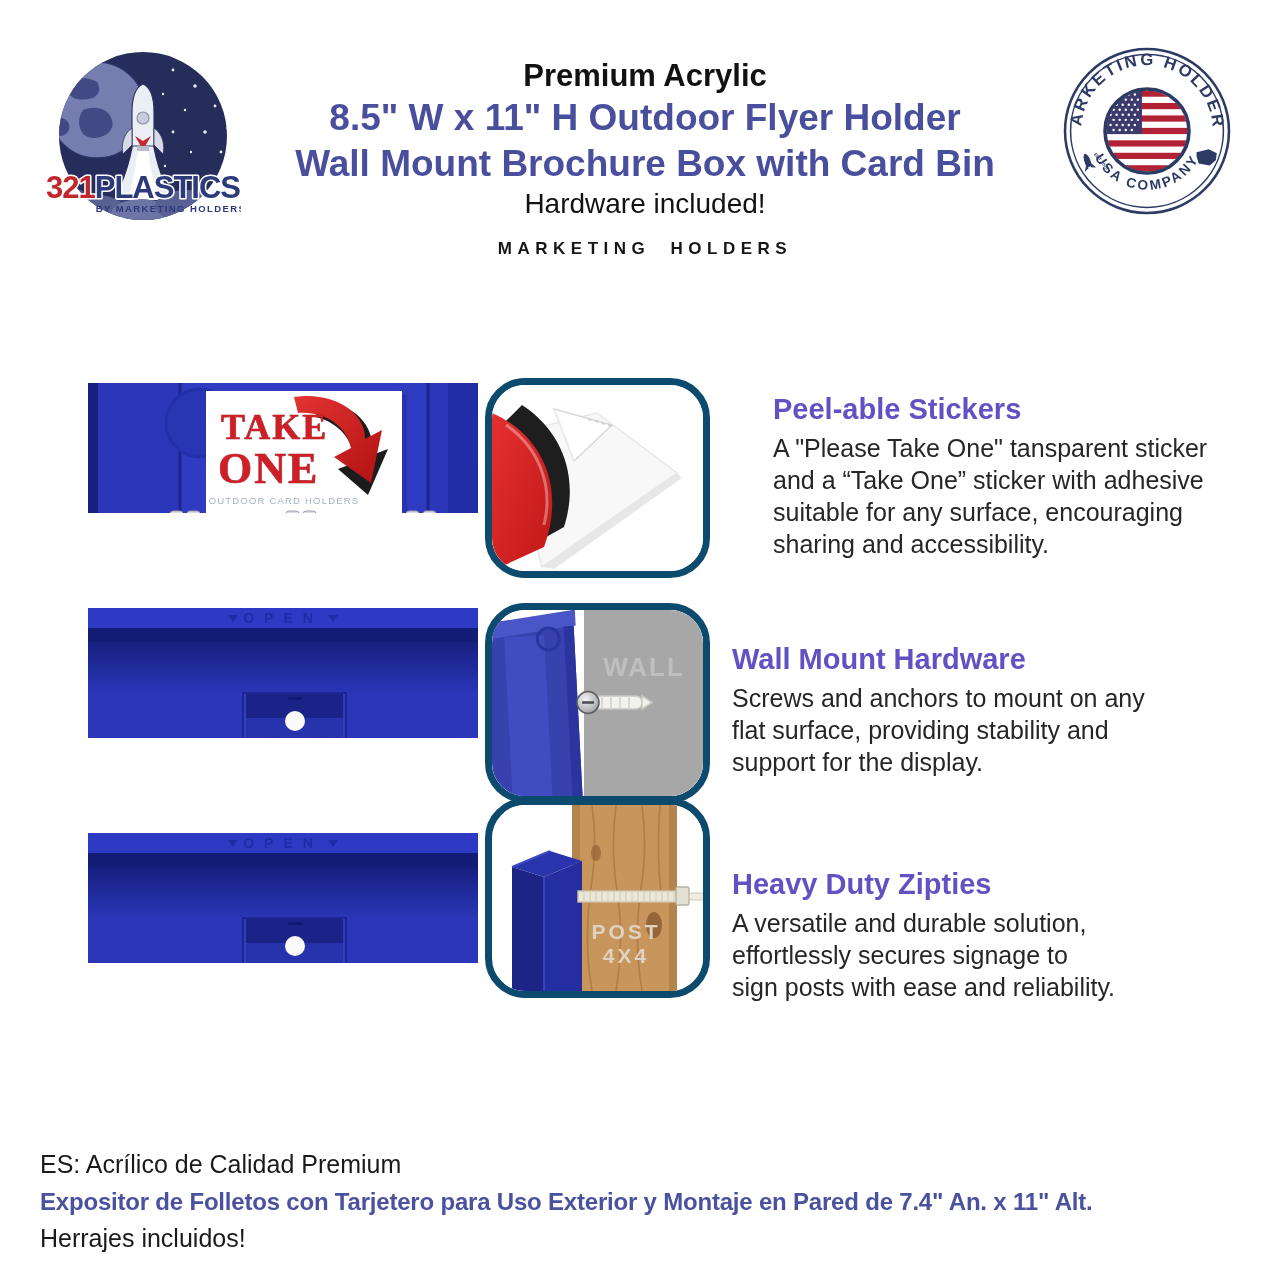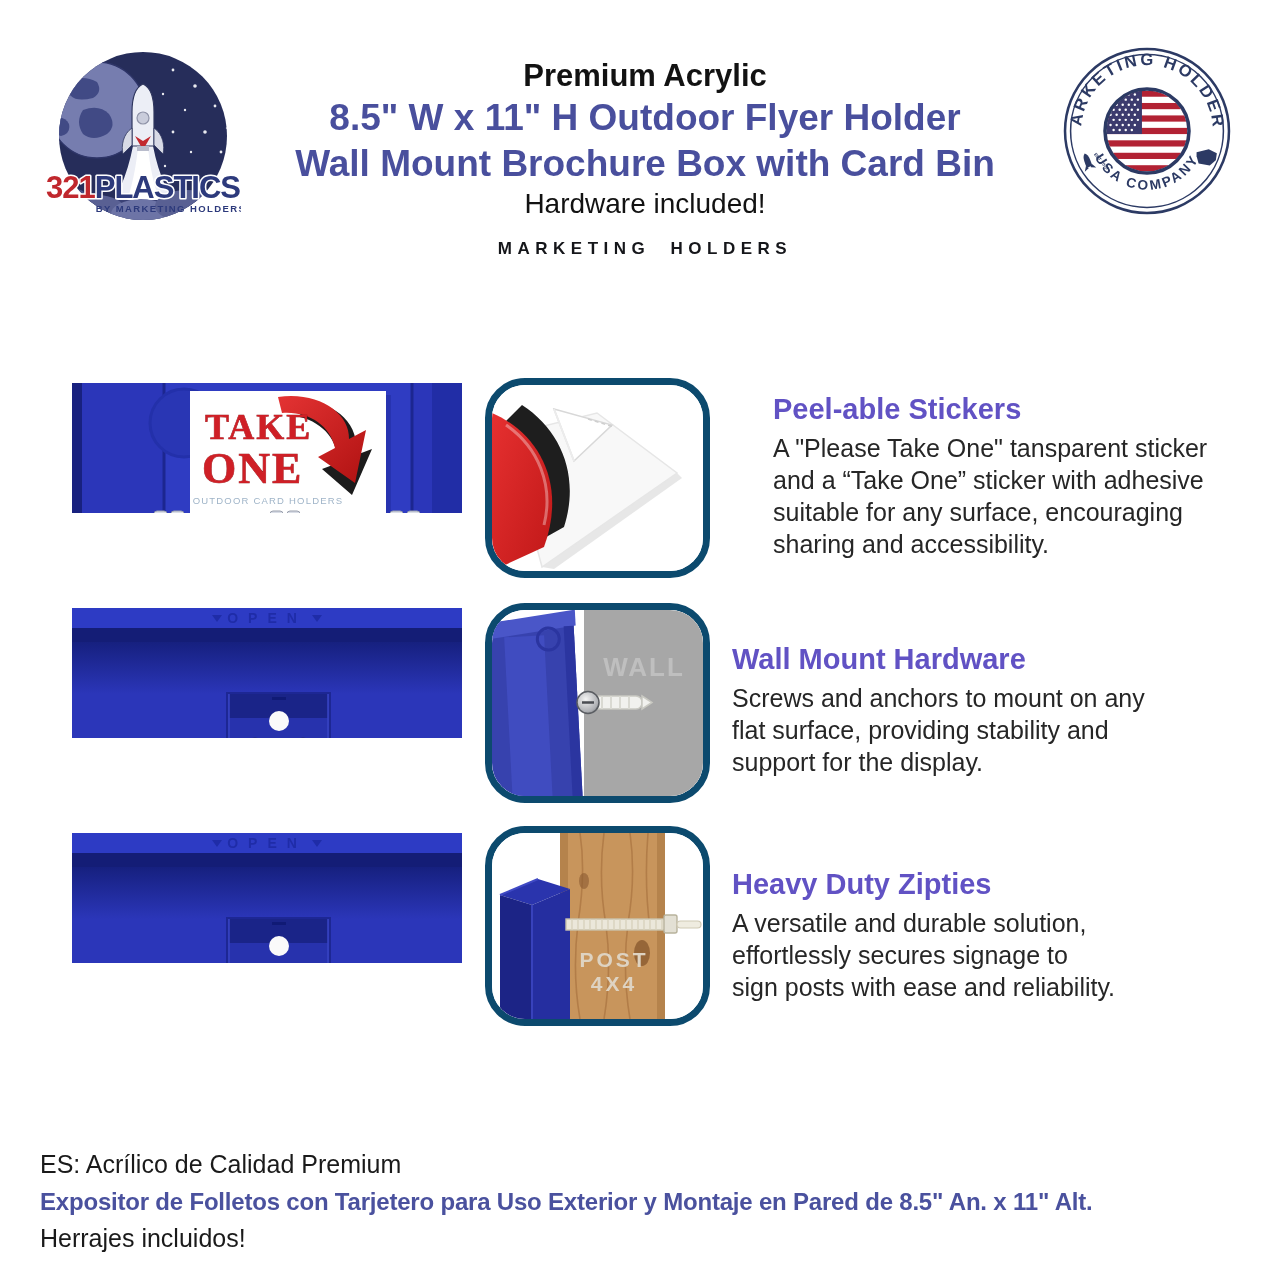--- a/index.html
+++ b/index.html
@@ -8,21 +8,21 @@
   .abs{position:absolute;}
 
   
   .title-block{left:240px;top:57px;width:810px;text-align:center;}
   .t1{font-size:31px;line-height:38px;font-weight:700;color:#121212;}
   .t2{font-size:37px;line-height:46px;font-weight:700;color:#494f9d;}
   .sub{font-size:28px;line-height:34px;font-weight:400;color:#121212;margin-top:0;}
   .brandline{font-size:17px;font-weight:700;letter-spacing:5.5px;word-spacing:10px;color:#15161a;margin-top:18px;}
 
   
-  .photo{left:64px;width:390px;height:130px;overflow:hidden;padding-left:8px;}
+  .photo{left:80px;width:390px;height:130px;overflow:hidden;padding-left:8px;}
   .detailbox{left:485px;width:225px;height:200px;border:7px solid #0c4a6e;border-radius:40px;
              overflow:hidden;box-sizing:border-box;background:#fff;}
   .detailbox svg{display:block;}
   .ftext{left:732px;width:470px;}
   .fhead{font-size:29px;line-height:35px;font-weight:700;color:#6152c4;margin:0 0 5px 0;}
   .fbody{font-size:25px;line-height:32px;font-weight:400;color:#262626;margin:0;white-space:pre-line;}
 
   
   .footer{left:40px;top:1146px;width:1210px;}
   .fl{font-size:25px;line-height:37px;color:#1a1a1a;}
@@ -355,21 +355,21 @@
       </g>
       <g>
         <rect x="158" y="140" width="16" height="28" rx="6" fill="#0d1668"></rect>
         <rect x="240" y="140" width="16" height="28" rx="6" fill="#0d1668"></rect>
         <rect x="163" y="144" width="88" height="20" rx="10" fill="#eae6d8" stroke="#b5ae97" stroke-width="1.5"></rect>
         <path d="M174,147 v14 M179,147 v14 M184,147 v14 M189,147 v14 M194,147 v14 M199,147 v14 M204,147 v14 M209,147 v14 M214,147 v14 M219,147 v14 M224,147 v14 M229,147 v14 M234,147 v14 M239,147 v14" stroke="#d2ccb6" stroke-width="1.6"></path>
       </g>
     </svg>
   </div>
 
-  <div class="abs detailbox" style="top:826px;">
+  <div class="abs detailbox" style="top:798px;padding-left:12px;">
     <svg width="211" height="186" viewBox="0 0 211 186">
       <rect width="211" height="186" fill="#ffffff"></rect>
       <g>
         <rect x="68" width="105" height="186" fill="#c8955c"></rect>
         <rect x="68" width="8" height="186" fill="#b5834c"></rect>
         <rect x="165" width="8" height="186" fill="#b5834c"></rect>
         <path d="M88,0 q6,40 -2,90 q-6,50 2,96 M112,0 q-6,46 2,92 q6,46 -2,94 M138,0 q6,44 -2,90 q-6,48 2,96 M156,0 q-4,50 2,96" stroke="#a06a38" stroke-width="1.6" fill="none" opacity="0.55"></path>
         <ellipse cx="150" cy="120" rx="8" ry="13" fill="#8a5a30" opacity="0.8"></ellipse>
         <ellipse cx="92" cy="48" rx="5" ry="8" fill="#8a5a30" opacity="0.6"></ellipse>
         <text x="122" y="134" text-anchor="middle" font-size="21" font-weight="700" letter-spacing="3" fill="#ded3c2">POST</text>
@@ -393,17 +393,17 @@
 
   <div class="abs ftext" style="top:867px;">
     <h3 class="fhead">Heavy Duty Zipties</h3>
     <p class="fbody">A versatile and durable solution,
 effortlessly secures signage to
 sign posts with ease and reliability.</p>
   </div>
 
   <div class="abs footer">
     <div class="fl"><b>ES:</b><span> Acrílico de Calidad Premium</span></div>
-    <div class="fl2">Expositor de Folletos con Tarjetero para Uso Exterior y Montaje en Pared de 8.5" An. x 11" Alt.</div>
+    <div class="fl2">Expositor de Folletos con Tarjetero para Uso Exterior y Montaje en Pared de 7.4" An. x 11" Alt.</div>
     <div class="fl">Herrajes incluidos!</div>
   </div>
 
 </div>
 
 </body></html>

